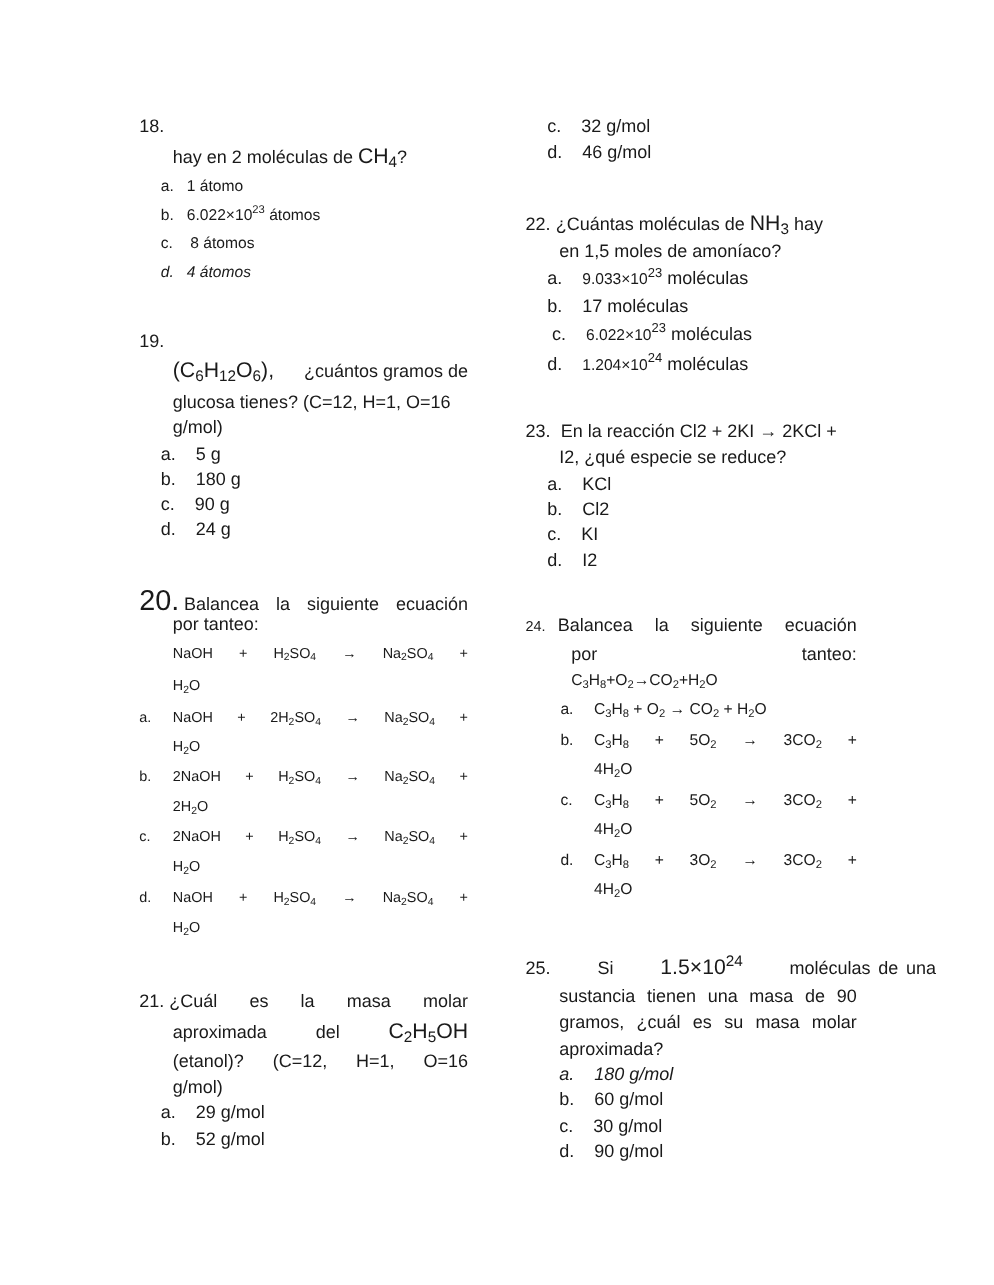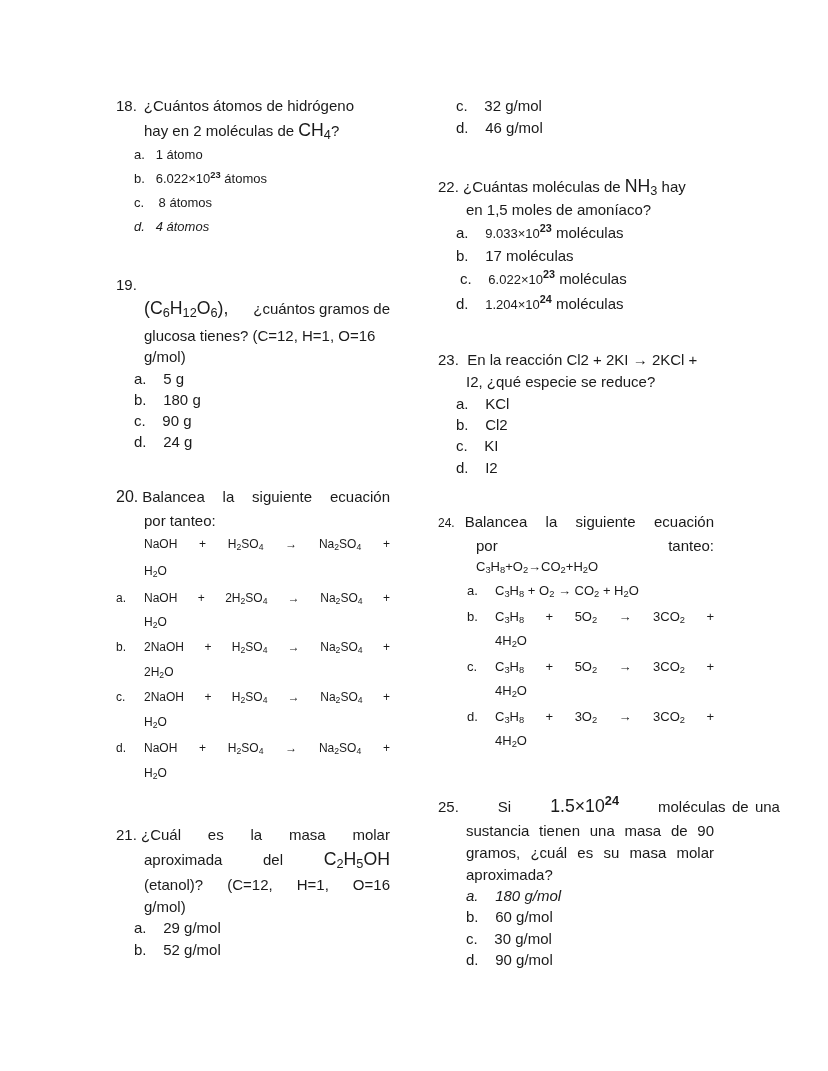--- a/index.html
+++ b/index.html
@@ -2,35 +2,32 @@
 <html><head>
 <meta charset="utf-8">
 <style>
   html, body { margin: 0; padding: 0; background: #ffffff; }
   body { width: 828px; height: 1071px; position: relative; overflow: hidden;
          font-family: "Liberation Sans", sans-serif; color: #1a1a1a; }
   .ln { position: absolute; white-space: nowrap; line-height: 1; }
   .s15 { font-size: 15px; }
   .s17 { font-size: 13px; }
   .s18 { font-size: 12px; }
-  .s19 { font-size: 16px; }
+  .s19 { font-size: 24px; }
   .just { display: flex; justify-content: space-between; }
   sub { font-size: 0.72em; vertical-align: -0.25em; line-height: 0; }
-  sup { font-size: 0.72em; vertical-align: 0.55em; line-height: 0; font-weight: bold; }
+  sup { font-size: 0.72em; vertical-align: 0.55em; line-height: 0; }
   .big { font-size: 1.18em; }
 </style>
 </head>
 <body>
 
 <div>
   <div class="ln s15 just" style="left:116px; top:98px; width:274px;">
     <span>18.</span>
-    <span style="flex:1; margin-left:7px;" class="just">
-      <span style="width:100%; display:flex; justify-content:space-between;">¿Cuántos átomos de hidrógeno</span>
-    </span>
   </div>
   <div class="ln s15" style="left:144px; top:122px;">
     <span>hay en 2 moléculas de</span>
     <span class="big"><span>CH</span><sub>4</sub></span><span>?</span>
   </div>
   <div class="ln s17" style="left:134px; top:148px;"><span>a.</span>&nbsp;&nbsp;&nbsp;<span>1 átomo</span></div>
   <div class="ln s17" style="left:134px; top:172px;"><span>b.</span>&nbsp;&nbsp;&nbsp;<span>6.022×10</span><sup>23</sup> <span>átomos</span></div>
   <div class="ln s17" style="left:134px; top:196px;"><span>c.</span>&nbsp;&nbsp;&nbsp;&nbsp;<span>8 átomos</span></div>
   <div class="ln s17" style="left:134px; top:220px;font-style:italic;"><span>d.</span>&nbsp;&nbsp;&nbsp;<span>4 átomos</span></div>
 </div>

